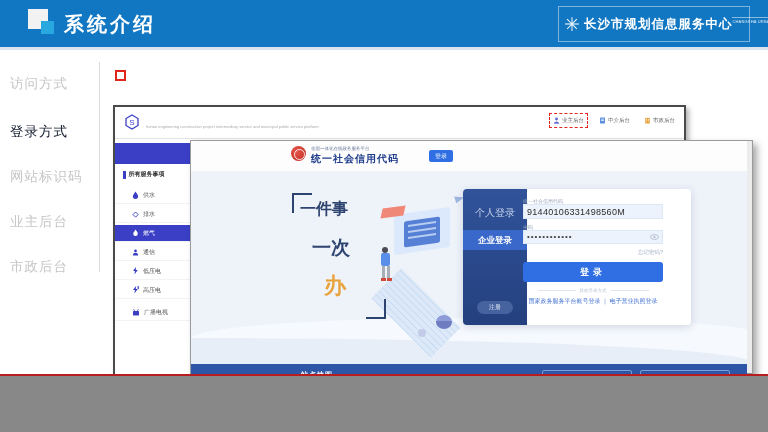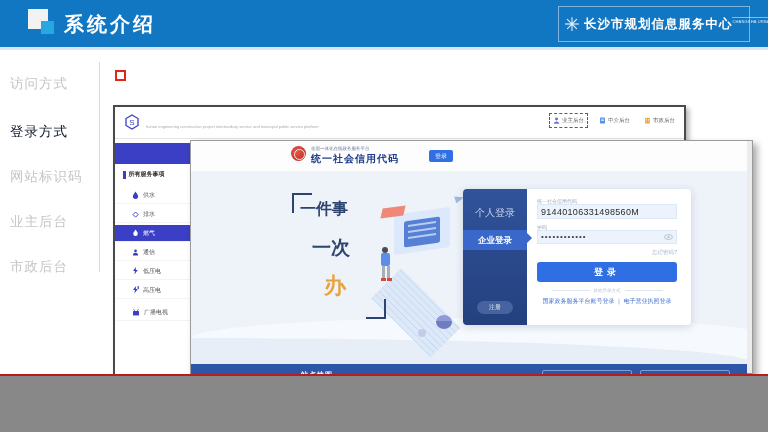--- a/index.html
+++ b/index.html
@@ -104,21 +104,21 @@
           box-shadow:0 2px 8px rgba(40,60,110,.18); }
   .tabs { position:absolute; left:0; top:0; width:64px; height:136px; border-radius:4px 0 0 4px;
           background:linear-gradient(#31539a,#24407e); }
   .tab { position:absolute; left:0; width:64px; height:20px; line-height:20px; text-align:center;
          font-size:10px; color:#c9d6f0; cursor:pointer; }
   .tab.active { background:#3a68ca; color:#fff; font-weight:bold; font-size:8.5px; }
   .tab-arrow { position:absolute; left:64px; top:44px; width:0; height:0; border-left:5px solid #3a68ca;
                border-top:5px solid rgba(0,0,0,0); border-bottom:5px solid rgba(0,0,0,0); }
   .reg-btn { position:absolute; left:14px; top:112px; width:36px; height:13px; background:#46639f; border-radius:7px;
              font-size:6px; color:#dfe8f8; text-align:center; line-height:13px; cursor:pointer; }
-  .form { position:absolute; left:74px; top:0; width:140px; height:136px; }
+  .form { position:absolute; left:60px; top:0; width:140px; height:136px; }
   .f-label { font-size:5px; color:#9aa7bd; }
   .lab1 { position:absolute; left:0; top:9px; }
   .inp1 { position:absolute; left:0; top:15px; width:140px; height:15px; background:#edf3fc; border:1px solid #dde8f6;
           font-size:9px; color:#2b2b2b; line-height:14px; padding-left:3px; letter-spacing:.3px; }
   .lab2 { position:absolute; left:0; top:35px; }
   .inp2 { position:absolute; left:0; top:41px; width:140px; height:14px; background:#edf3fc; border:1px solid #dde8f6;
           font-size:8px; color:#444; line-height:12px; padding-left:3px; letter-spacing:1px; }
   .eye { position:absolute; right:4px; top:45px; cursor:pointer; }
   .forgot { position:absolute; right:0; top:60px; font-size:5.5px; color:#a7b4c9; cursor:pointer; }
   .submit { position:absolute; left:0; top:73px; width:140px; height:20px; background:#2f6fe3; border-radius:3px;

